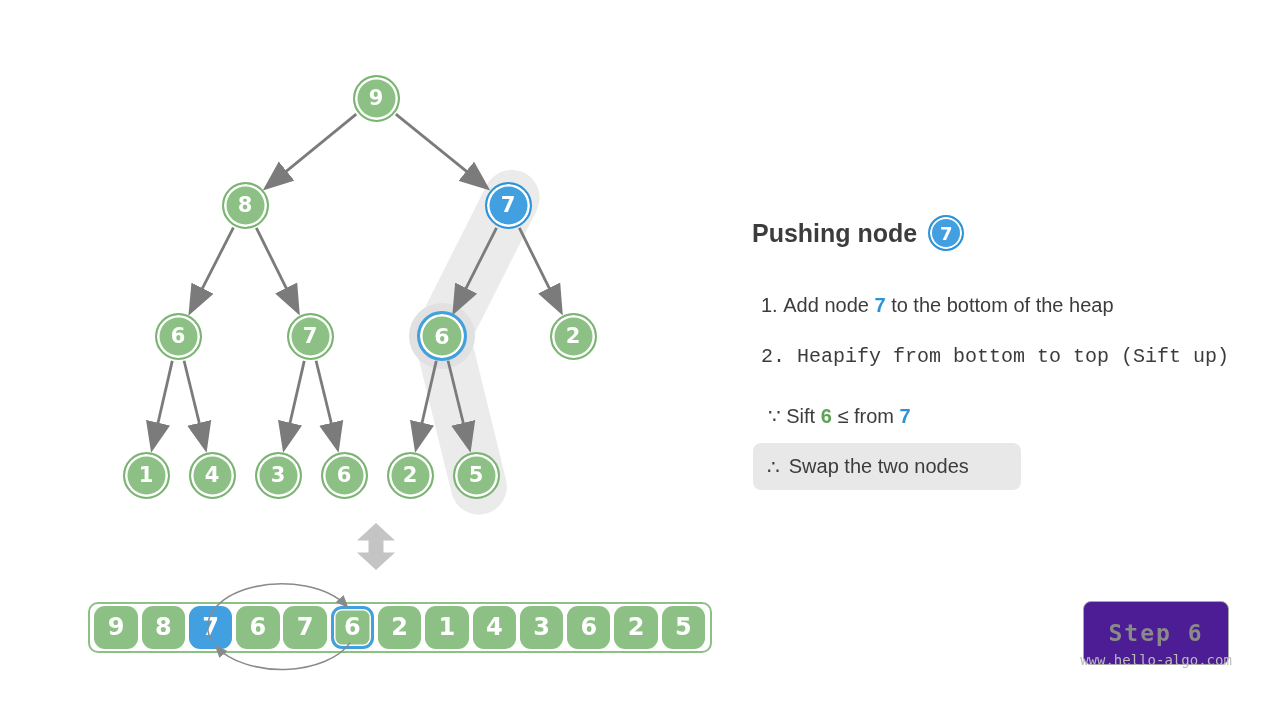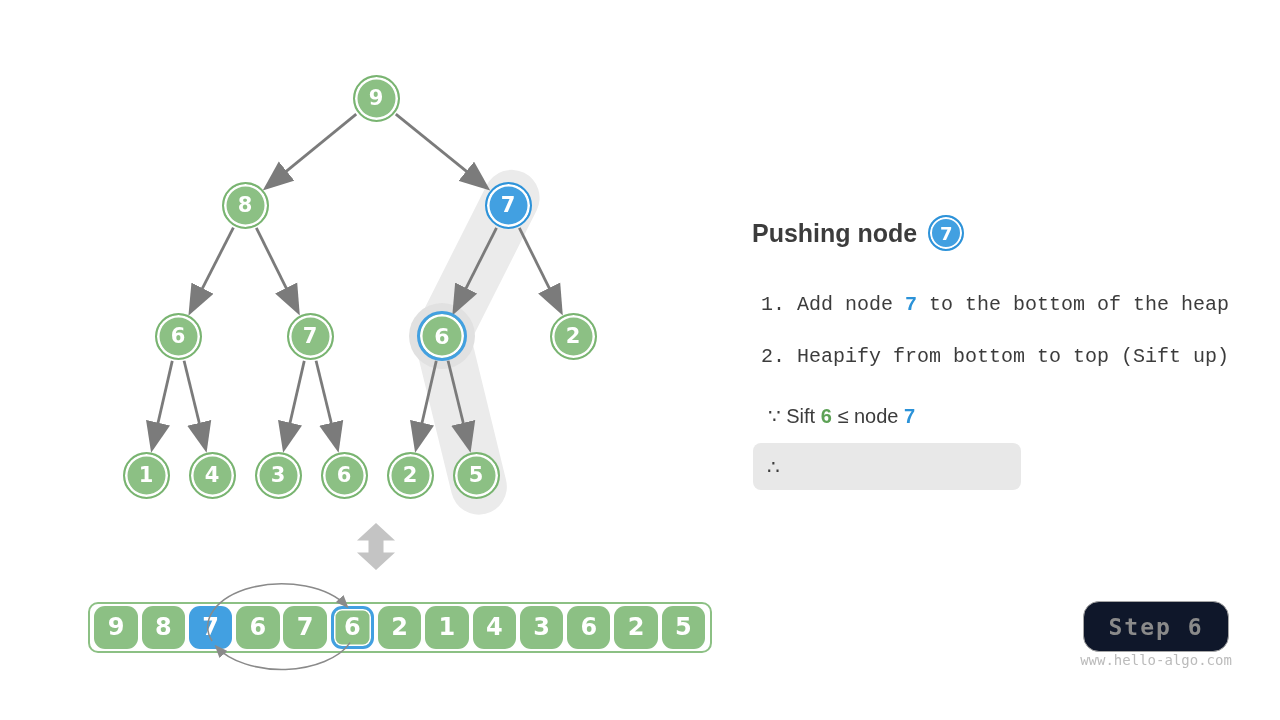--- a/index.html
+++ b/index.html
@@ -34,31 +34,31 @@
 
   
   .title{position:absolute;left:752px;top:215px;height:36px;display:flex;align-items:center;
         gap:11px;font-weight:bold;font-size:25px;color:var(--text-dark);white-space:nowrap;z-index:2;text-align:center;}
   .title-node{width:36px;height:36px;border-radius:50%;box-sizing:border-box;flex:0 0 auto;
         background:var(--blue-fill);border:2px solid var(--blue-border);
         box-shadow:inset 0 0 0 2px #fff;display:flex;align-items:center;justify-content:center;
         font:bold 18px "DejaVu Sans",sans-serif;color:#fff;}
   .step-line{position:absolute;left:761px;font-size:20px;line-height:24px;color:var(--text-dark);
         white-space:nowrap;z-index:2;}
-  #step1{top:293px;font-family:Liberation Mono, monospace;} #step2{top:345px;font-family:Liberation Mono, monospace;}
+  #step1{top:293px;} #step2{top:345px;font-family:Liberation Mono, monospace;}
   .because{position:absolute;left:768px;top:404px;font-size:20px;line-height:24px;
         color:var(--text-dark);white-space:nowrap;z-index:2;}
   .c-blue{color:var(--blue-text);font-weight:bold;}
   .c-green{color:var(--green-text);font-weight:bold;}
   .therefore{position:absolute;left:753px;top:443px;width:268px;height:47px;box-sizing:border-box;
         background:var(--box-bg);border-radius:8px;display:flex;align-items:center;
         padding-left:14px;font-size:20px;color:var(--text-dark);white-space:nowrap;z-index:2;}
   .therefore .sym{margin-right:9px;}
-  .step-button{position:absolute;left:1083px;top:601px;width:146px;height:51px;box-sizing:border-box;
-        border:1.5px solid var(--btn-border);border-radius:16px;background:#0f172a;
+  .step-button{position:absolute;left:1083px;top:601px;width:146px;height:64px;box-sizing:border-box;
+        border:1.5px solid var(--btn-border);border-radius:8px;background:#4c1d95;
         display:flex;align-items:center;justify-content:center;
         font:bold 23px "DejaVu Sans Mono",monospace;letter-spacing:2px;color:var(--btn-text);z-index:2;}
   .watermark{position:absolute;left:1156px;top:652px;transform:translateX(-50%);
         font:14px "DejaVu Sans Mono",monospace;color:var(--wm-color);white-space:nowrap;z-index:2;}
 </style>
 </head>
 <body>
 
 <div class="canvas">
 
@@ -126,23 +126,24 @@
     </svg>
 
   <div class="title">
     <span>Pushing node</span>
     <span class="title-node">7</span>
   </div>
 
   <div class="step-line" id="step1"><span>1.&nbsp;</span><span>Add node </span><span class="c-blue">7</span><span> to the bottom of the heap</span></div>
   <div class="step-line" id="step2"><span>2.&nbsp;</span><span>Heapify from bottom to top (Sift up)</span></div>
 
-  <div class="because" id="because"><span>∵&nbsp;</span><span>Sift </span><span class="c-green">6</span><span> ≤ node </span><span class="c-blue">7</span></div>
+  <div class="because" id="because"><span>∵&nbsp;</span><span>Sift </span><span class="c-green">6</span><span> ≤ from </span><span class="c-blue">7</span></div>
 
   <div class="therefore">
     <span class="sym">∴</span>
+    <span>Swap the two nodes</span>
   </div>
 
   <div class="step-button">Step 6</div>
 
   <div class="watermark">www.hello-algo.com</div>
 
 </div>
 
 </body></html>

